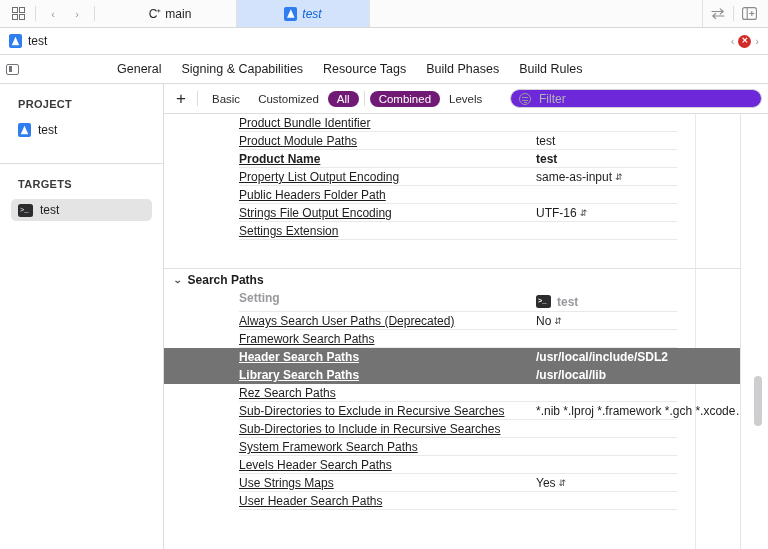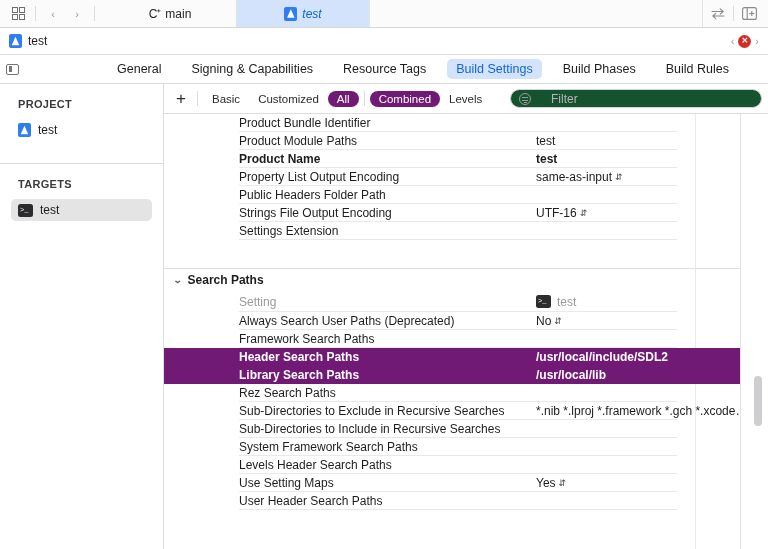--- a/index.html
+++ b/index.html
@@ -149,21 +149,21 @@
   .panel-glyph::before {
     content: "";
     position: absolute;
     left: 2px; top: 1.5px;
     width: 3px; bottom: 1.5px;
     background: #757579;
   }
   .seg-tabs {
     display: flex;
     align-items: center;
-    gap: 12px;
+    gap: 2px;
     margin-left: 83px;
   }
   .seg-tab {
     padding: 3px 9px;
     border-radius: 5px;
     font-size: 12.5px;
     color: #1d1d1f;
     white-space: nowrap;
   }
   .seg-tab.active {
@@ -271,24 +271,24 @@
     white-space: nowrap;
   }
   .pill.on { background: #701a75; color: #ffffff; }
   .filter-wrap {
     margin-left: auto;
     margin-right: 6px;
     width: 252px;
     height: 19px;
     border: 1px solid #d3d3d5;
     border-radius: 10px;
-    background: #14532d;
-    display: flex;
-    align-items: center;
-    gap: 20px;
+    background: #6d28d9;
+    display: flex;
+    align-items: center;
+    gap: 8px;
     padding: 0 8px;
     box-sizing: border-box;
   }
   .filter-icon {
     width: 12px; height: 12px;
     border: 1.2px solid #9a9a9e;
     border-radius: 50%;
     position: relative;
     flex: 0 0 auto;
     box-sizing: border-box;
@@ -319,33 +319,34 @@
     height: 18px;
     padding-left: 75px;
     box-sizing: border-box;
     position: relative;
   }
   .row .sep {
     position: absolute;
     left: 75px; right: 91px; bottom: 0;
     height: 1px; background: #e9e9e9;
   }
-  .row.sel { background: #701a75; }
+  .row.sel { background: #737373; }
   .row.sel .sep { background: transparent; }
   .row.sel .rk, .row.sel .rv { color: #ffffff; font-weight: bold; }
   .rk {
     width: 297px;
     flex: 0 0 297px;
     font-size: 12px;
     color: #1d1d1f;
     white-space: nowrap;
     overflow: hidden;
     text-overflow: ellipsis;
     padding-right: 6px;
     box-sizing: border-box;
+    text-decoration: underline;
   }
   .rv {
     flex: 1 1 auto;
     font-size: 12px;
     color: #1d1d1f;
     white-space: nowrap;
     overflow: hidden;
     text-overflow: ellipsis;
     padding-right: 12px;
   }
@@ -375,25 +376,25 @@
     font-weight: bold;
     color: #1d1d1f;
   }
   .disc {
     font-size: 9px;
     color: #5a5a5e;
     transform: scaleX(1.25);
   }
   .hdr-row {
     display: flex;
-    align-items: center;
     height: 21px;
     padding-left: 75px;
     box-sizing: border-box;
     position: relative;
+    font-weight: bold;
   }
   .hdr-row .sep {
     position: absolute;
     left: 75px; right: 91px; bottom: 0;
     height: 1px; background: #e9e9e9;
   }
   .hdr-k {
     width: 297px; flex: 0 0 297px;
     font-size: 12px; color: #9a9a9e;
   }
@@ -486,21 +487,20 @@
   </div>
 
   <div class="editor-tabs">
     <div class="toggle-cell">
       <span class="panel-glyph"></span>
     </div>
     <div class="seg-tabs">
       <div class="seg-tab">General</div>
       <div class="seg-tab">Signing &amp; Capabilities</div>
       <div class="seg-tab">Resource Tags</div>
-      <div class="seg-tab active">Build Settings</div>
       <div class="seg-tab">Build Phases</div>
       <div class="seg-tab">Build Rules</div>
     </div>
   </div>
 
   <div class="body">
 
     <div class="sidebar">
       <div class="side-head">PROJECT</div>
       <div class="side-row">
@@ -629,21 +629,21 @@
             <span class="rk">System Framework Search Paths</span>
             <span class="rv"></span>
             <span class="sep"></span>
           </div>
           <div class="row">
             <span class="rk">Levels Header Search Paths</span>
             <span class="rv"></span>
             <span class="sep"></span>
           </div>
           <div class="row">
-            <span class="rk">Use Setting Maps</span>
+            <span class="rk">Use Strings Maps</span>
             <span class="rv"><span>Yes</span><span class="stepper">⇵</span></span>
             <span class="sep"></span>
           </div>
           <div class="row">
             <span class="rk">User Header Search Paths</span>
             <span class="rv"></span>
             <span class="sep"></span>
           </div>
 
         </div>

